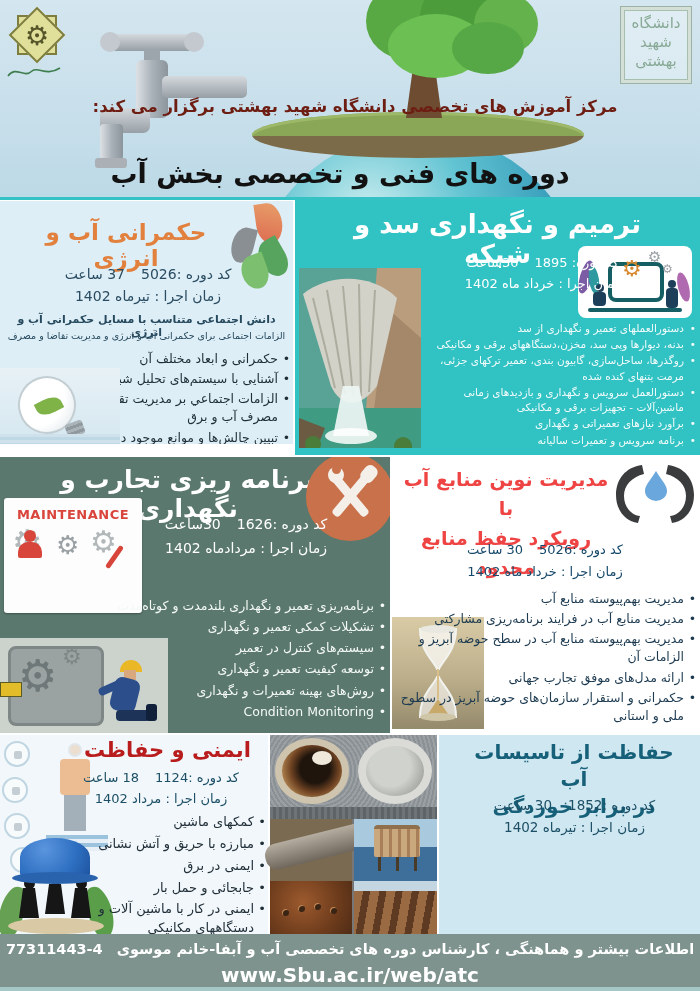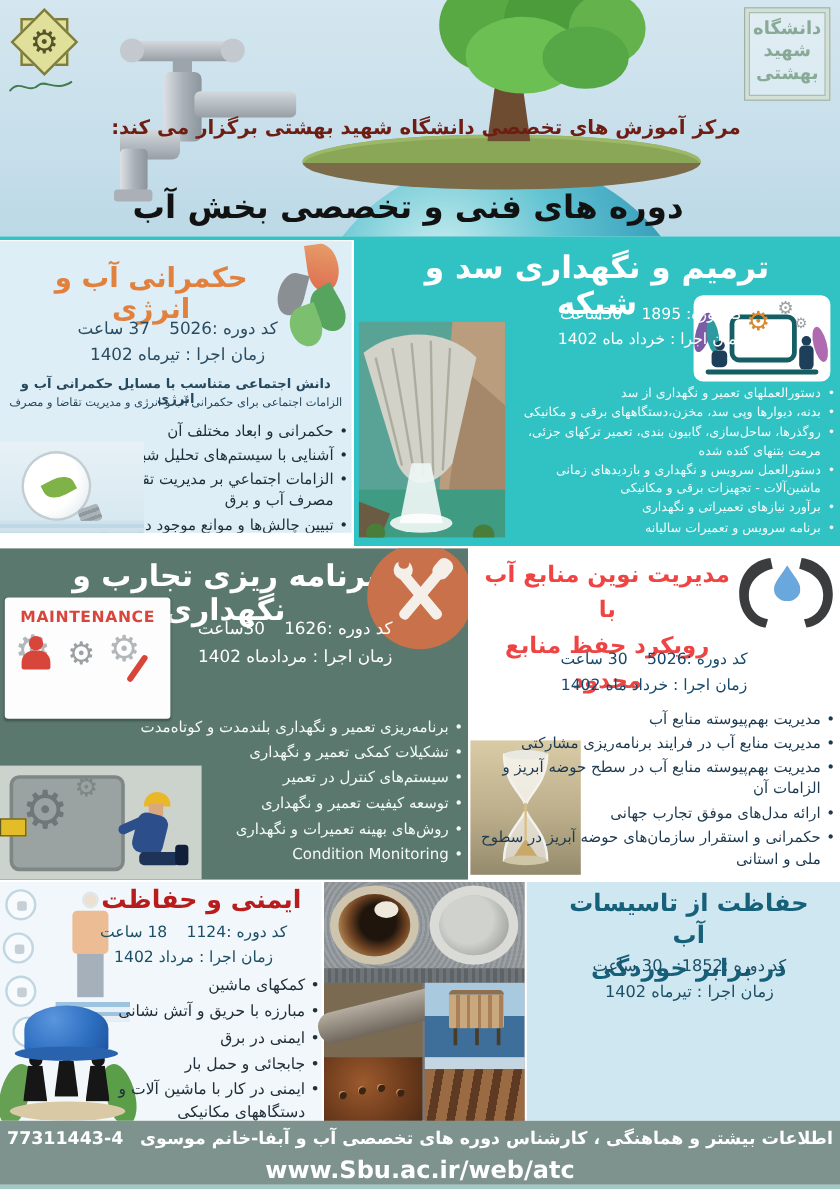--- a/index.html
+++ b/index.html
@@ -21,21 +21,21 @@
   .c4 { left:388px; top:14px; width:96px; height:64px; background:#6bbf53; }
   .c5 { left:452px; top:22px; width:72px; height:52px; background:#55a845; }
   .faucet { left:92px; top:26px; }
   .logo-star { left:8px; top:6px; width:58px; height:58px; }
   .logo-star .sq { position:absolute; left:9px; top:9px; width:40px; height:40px; background:#e0e09b; border:2px solid #7d7d40; }
   .logo-star .r45 { transform:rotate(45deg); }
   .logo-star .gear { position:absolute; left:0; top:0; width:58px; height:58px; display:flex; align-items:center; justify-content:center; font-size:27px; color:#55552a; }
   .signature { left:6px; top:62px; }
   .seal { left:620px; top:6px; width:72px; height:78px; border:1px solid #9cb3a4; background:rgba(255,255,255,.3);
           box-shadow:inset 0 0 0 3px rgba(255,255,255,.5), inset 0 0 0 4px #a9bfae; text-align:center; padding-top:7px; }
-  .seal div { color:#88a995; font-weight:bold; font-size:15px; line-height:1.25; }
+  .seal div { color:#88a995; font-weight:normal; font-size:15px; line-height:1.25; }
   .organizer { left:50px; top:97px; width:610px; text-align:center; font-size:16.5px; font-weight:bold; color:#6e1d12; }
   .main-title { left:10px; top:158px; width:660px; text-align:center; font-size:27px; font-weight:bold; color:#121212; }
   .teal-strip { left:0; top:197px; width:700px; height:3px; background:#35c2c4; }
 
   
   .card { position:absolute; overflow:hidden; }
   .dline { display:flex; justify-content:center; gap:16px; white-space:nowrap; }
   ul.blts { list-style:none; }
   ul.blts li { position:relative; padding-right:12px; line-height:1.45; }
   ul.blts li::before { content:"•"; position:absolute; right:0; top:0; }
@@ -83,21 +83,21 @@
 
   
   .card-maint { left:0; top:457px; width:390px; height:276px; background:#5a786d; }
   .maint-title { left:20px; top:8px; width:335px; text-align:center; font-size:25px; font-weight:bold; color:#fff; }
   .tools-circle { left:306px; top:-4px; width:88px; height:88px; border-radius:50%; background:#c8714a; }
   .tl-bar1 { position:absolute; left:40px; top:18px; width:9px; height:50px; background:#f4efe9; border-radius:4px; transform:rotate(40deg); }
   .tl-bar2 { position:absolute; left:40px; top:18px; width:9px; height:50px; background:#f4efe9; border-radius:4px; transform:rotate(-40deg); }
   .tl-head { position:absolute; left:22px; top:14px; width:16px; height:16px; border-radius:50%; background:#f4efe9; }
   .tl-notch { position:absolute; left:26px; top:12px; width:9px; height:9px; border-radius:50%; background:#c8714a; }
   .tl-grip { position:absolute; left:56px; top:12px; width:14px; height:18px; border-radius:6px; background:#f4efe9; transform:rotate(40deg); }
-  .maintbox { left:4px; top:41px; width:138px; height:101px; background:#fdfdfd; border-radius:3px; box-shadow:0 1px 2px rgba(0,0,0,.3); text-align:center; }
+  .maintbox { left:4px; top:41px; width:138px; height:115px; background:#fdfdfd; border-radius:3px; box-shadow:0 1px 2px rgba(0,0,0,.3); text-align:center; }
   .maintbox .mlabel { margin-top:9px; color:#d9453c; font-weight:bold; font-size:13px; letter-spacing:.5px; direction:ltr; }
   .mrow { position:relative; height:56px; }
   .mg1 { position:absolute; left:8px; top:0px; font-size:34px; color:#b2b8ba; }
   .mg2 { position:absolute; left:52px; top:8px; font-size:26px; color:#9aa0a3; }
   .mg3 { position:absolute; left:86px; top:2px; font-size:30px; color:#b2b8ba; }
   .mhead { position:absolute; left:20px; top:8px; width:12px; height:12px; border-radius:50%; background:#d8453a; }
   .mbody { position:absolute; left:14px; top:20px; width:24px; height:16px; border-radius:10px 10px 2px 2px; background:#d8453a; }
   .mwrench { position:absolute; left:108px; top:22px; width:5px; height:26px; background:#d8453a; border-radius:3px; transform:rotate(35deg); }
   .maint-details { left:148px; top:56px; width:196px; color:#fff; font-size:14px; line-height:1.7; text-align:center; }
   .maint-blts { left:86px; top:140px; width:300px; font-size:12.5px; color:#f4f9f6; }

